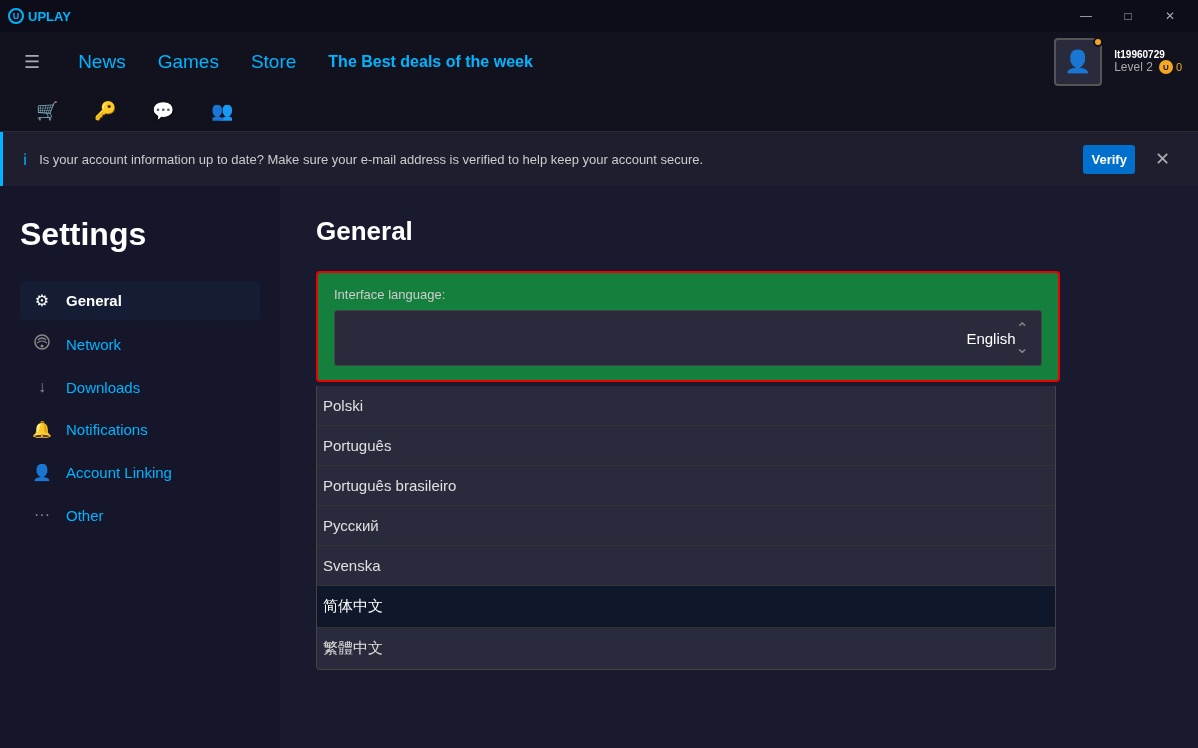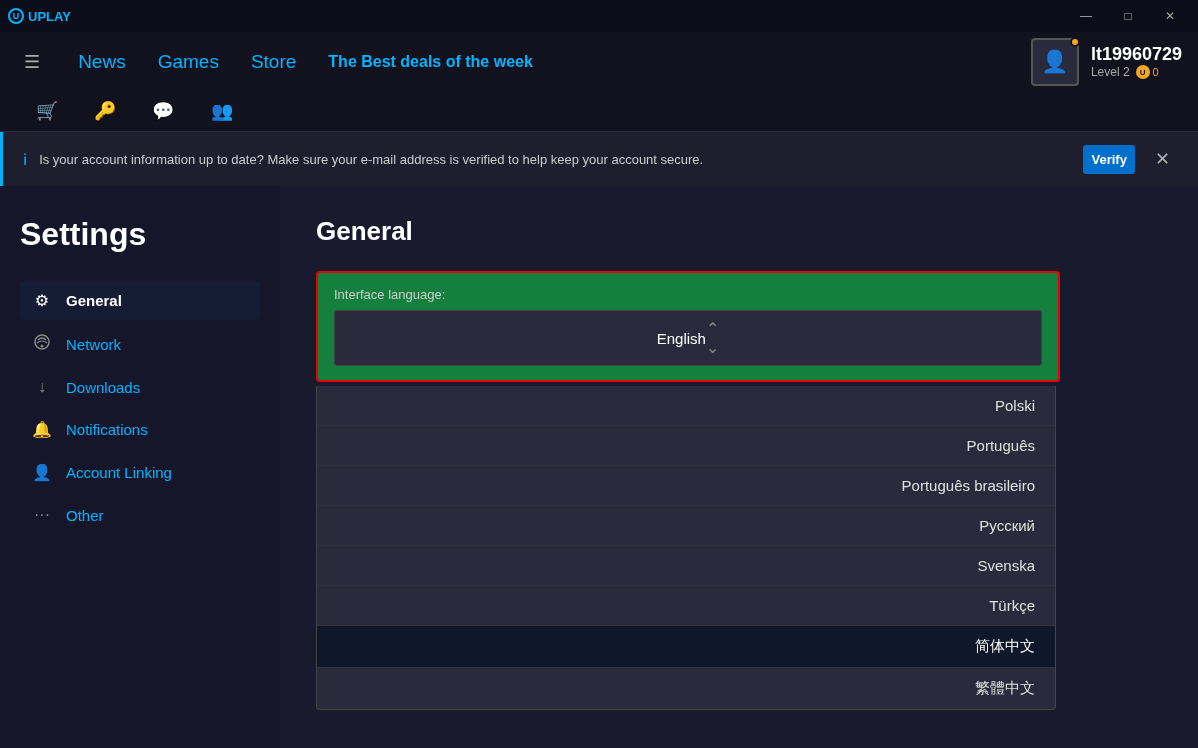--- a/index.html
+++ b/index.html
@@ -135,21 +135,21 @@
       top: -3px;
       right: -3px;
       border: 2px solid #12121f;
     }
     .user-info {
       display: flex;
       flex-direction: column;
     }
     .user-name {
       color: #fff;
-      font-size: 18px;
+      font-size: 10px;
       font-weight: 600;
     }
     .user-level {
       color: #aaa;
       font-size: 12px;
       display: flex;
       align-items: center;
       gap: 6px;
     }
     .upoint {
@@ -293,44 +293,43 @@
     .language-select {
       width: 100%;
       background: #2a2a3d;
       border: 1px solid #444;
       color: #fff;
       padding: 8px 12px;
       border-radius: 3px;
       font-size: 15px;
       display: flex;
       align-items: center;
-      justify-content: center;
+      justify-content: flex-end;
       cursor: pointer;
     }
     .language-select-chevron {
       color: #888;
       font-size: 16px;
     }
 
     
     .dropdown-list {
       width: 740px;
       background: #2a2a3d;
       border: 1px solid #444;
       border-top: none;
       border-radius: 0 0 4px 4px;
       overflow: hidden;
     }
     .dropdown-item {
-      padding: 11px 20px;
+      padding: 11px 6px;
       font-size: 15px;
       color: #e0e0e0;
       cursor: pointer;
       border-bottom: 1px solid #333;
-      text-align: right;
     }
     .dropdown-item.selected {
       background: #0f172a;
       color: #fff;
     }
     .dropdown-item:last-child { border-bottom: none; }
   </style>
 </head>
 <body>
 
@@ -437,18 +436,17 @@
         <span class="language-select-chevron">⌃<br style="line-height:4px">⌄</span>
       </div>
     </div>
 
     <div class="dropdown-list">
       <div class="dropdown-item">Polski</div>
       <div class="dropdown-item">Português</div>
       <div class="dropdown-item">Português brasileiro</div>
       <div class="dropdown-item">Русский</div>
       <div class="dropdown-item">Svenska</div>
-      <div class="dropdown-item">Türkçe</div>
       <div class="dropdown-item selected">简体中文</div>
       <div class="dropdown-item">繁體中文</div>
     </div>
   </div>
 </div>
 
 </body></html>

